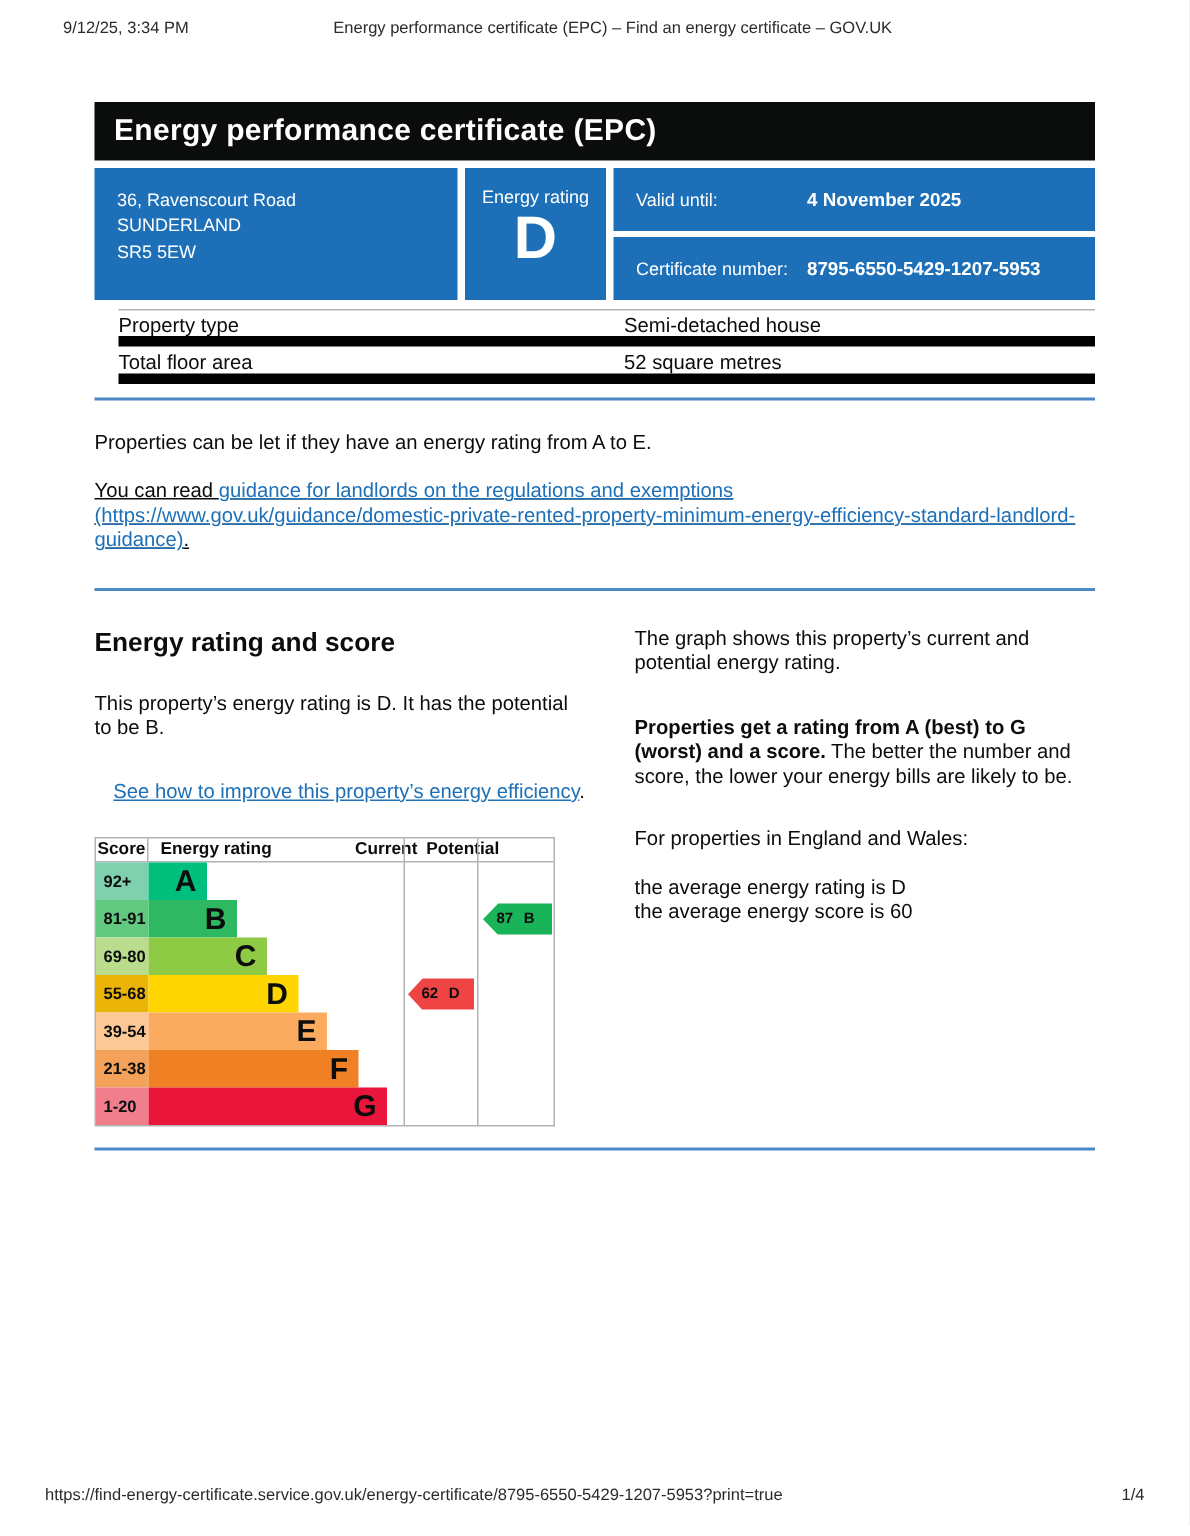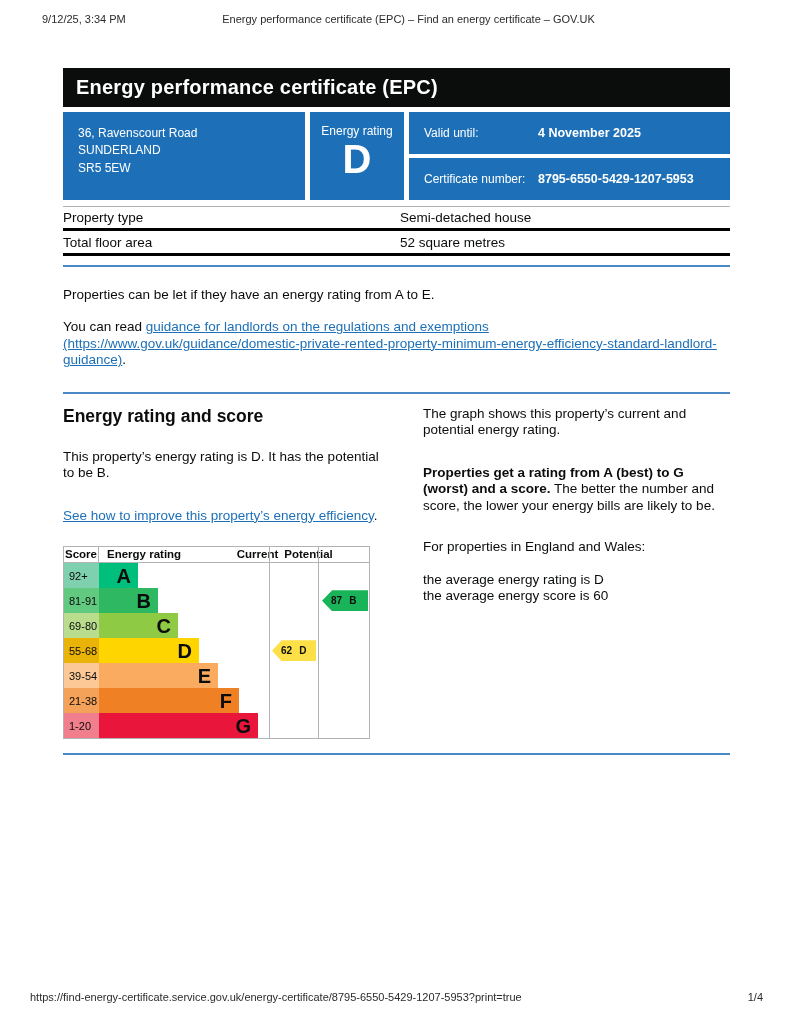--- a/index.html
+++ b/index.html
@@ -25,55 +25,55 @@
   .ratingbox { width:94px; text-align:center; padding-top:12px; }
   .rating-label { font-size:12px; }
   .rating-letter { font-size:40px; font-weight:bold; line-height:1.05; }
   .validwrap { flex:1; display:flex; flex-direction:column; gap:4px; }
   .vrow { flex:1; display:flex; align-items:center; padding-left:15px; font-size:12px; }
   .vrow .lbl { width:114px; }
   .vrow .val { font-weight:bold; font-size:12.5px; }
 
   
   .ptable { margin-top:6px; font-size:13.5px; }
-  .prow { display:flex; height:25px; align-items:center; border-bottom:3px solid #000000; }
+  .prow { display:flex; height:25px; align-items:flex-end; border-bottom:7px solid #000000;margin-left:16px; }
   .prow:first-child { border-top:1px solid #b1b4b6; }
   .prow .plbl { width:337px; }
 
   .hr-blue { height:2px; background:#4a89c6; border:0; margin-top:9px; }
 
   h2 { font-size:17.5px; font-weight:bold; color:#0b0c0c; }
   .body-text { font-size:13.5px; line-height:1.22; }
   a.link { color:#1d70b8; text-decoration:underline; cursor:pointer; }
 
   .rules h2 { margin-top:16px; }
   .rules .p1 { margin-top:20px; }
-  .rules .p2 { margin-top:16px; width:660px; }
+  .rules .p2 { margin-top:16px; width:660px;text-decoration:underline; }
   .rule2 { margin-top:23px; }
 
   
-  .twocol { display:flex; margin-top:12px; }
+  .twocol { display:flex; margin-top:24px; }
   .col-left { width:327px; }
   .col-right { width:307px; margin-left:33px; }
   .col-left .p1 { margin-top:22px; }
-  .col-left .plink { margin-top:26px; }
+  .col-left .plink { margin-top:26px;text-align:right; }
   .col-right .rp2 { margin-top:26px; }
   .col-right .rp3 { margin-top:25px; }
   .col-right .rp4 { margin-top:16px; }
   .bold { font-weight:bold; }
 
   
   .epc { width:307px; margin-top:22px; border:1px solid #b1b4b6; position:relative; background:#fff; }
   .epc-header { display:flex; height:16px; border-bottom:1px solid #b1b4b6; font-size:11.5px; font-weight:bold; line-height:15px; }
   .eh-score { width:35px; text-align:center; border-right:1px solid #b1b4b6; }
   .eh-rating { width:134px; padding-left:8px; }
   .eh-current { width:49px; text-align:center; }
   .eh-potential { width:53px; text-align:center; }
   .epc-row { display:flex; height:25px; }
-  .score-cell { width:35px; font-size:11px; font-weight:normal; display:flex; align-items:center; padding-left:5px; }
+  .score-cell { width:35px; font-size:11px; font-weight:bold; display:flex; align-items:center; padding-left:5px; }
   .band-bar { display:flex; align-items:center; justify-content:flex-end; padding-right:7px; }
   .band-letter { font-size:20px; font-weight:bold; line-height:1; }
   .vline { position:absolute; top:0; bottom:0; width:1px; background:#b1b4b6; }
   .vline-current { left:205px; }
   .vline-potential { left:254px; }
   .epc-arrow { position:absolute; height:21px; display:flex; align-items:center; gap:7px; font-size:10px; font-weight:bold; padding-left:9px; clip-path:polygon(0 50%, 22% 0, 100% 0, 100% 100%, 22% 100%); }
   .arrow-current { left:208px; width:44px; }
   .arrow-potential { left:258px; width:46px; }
 
   .rule3 { margin-top:14px; }
@@ -189,21 +189,21 @@
           <div class="epc-row">
             <span class="score-cell" style="background: rgb(241, 126, 140);">1-20</span>
             <span class="band-bar" style="width: 159px; background: rgb(233, 21, 59);">
                 <span class="band-letter">G</span>
               </span>
           </div>
 
           <div class="vline vline-current"></div>
           <div class="vline vline-potential"></div>
 
-          <div class="epc-arrow arrow-current" style="background: #fde047; top: 93px;">
+          <div class="epc-arrow arrow-current" style="background: #ef4444; top: 93px;">
             <span>62</span>
             <span>D</span>
           </div>
           <div class="epc-arrow arrow-potential" style="background: rgb(25, 180, 89); top: 43px;">
             <span>87</span>
             <span>B</span>
           </div>
         </div>
       </div>
 

